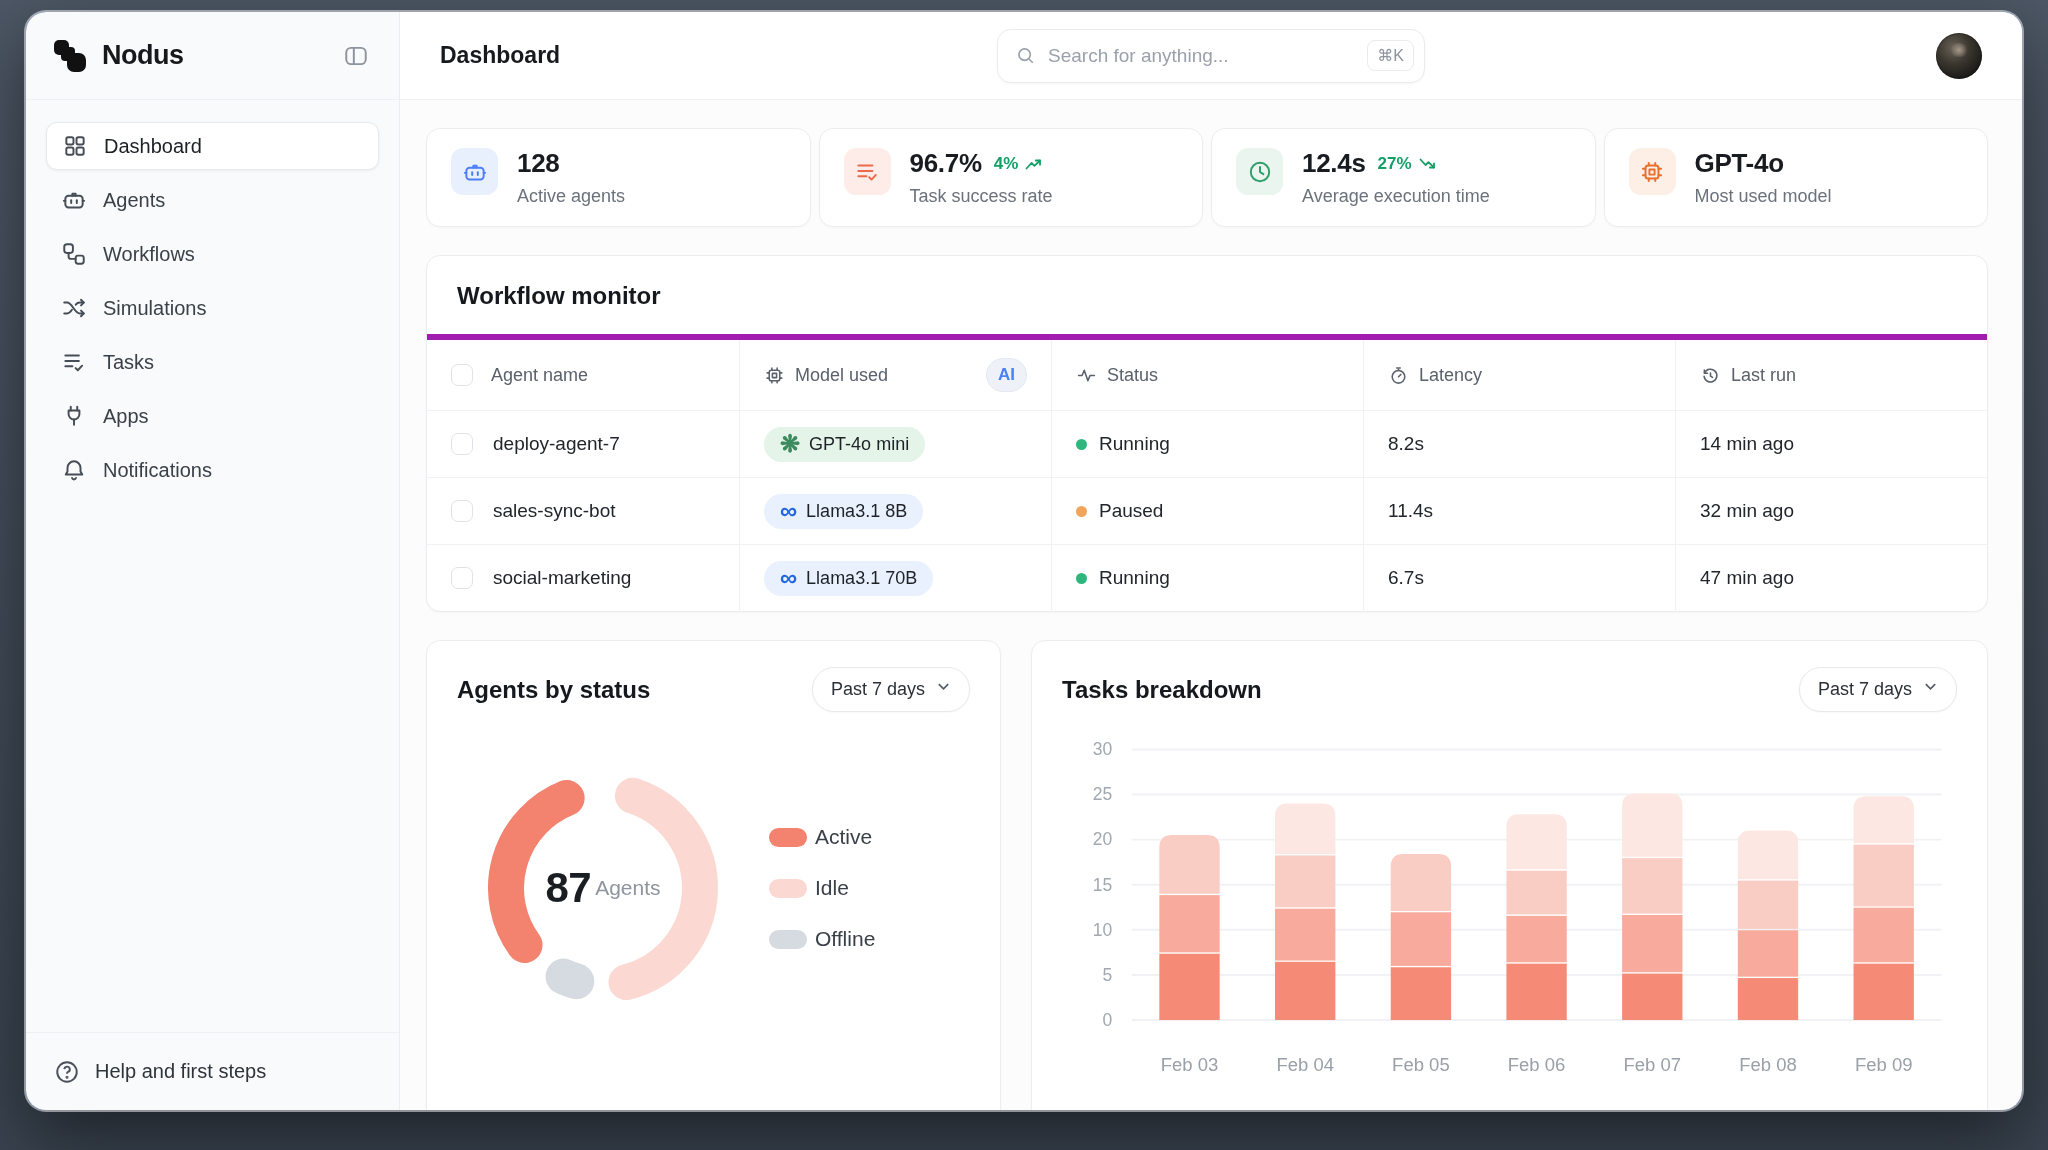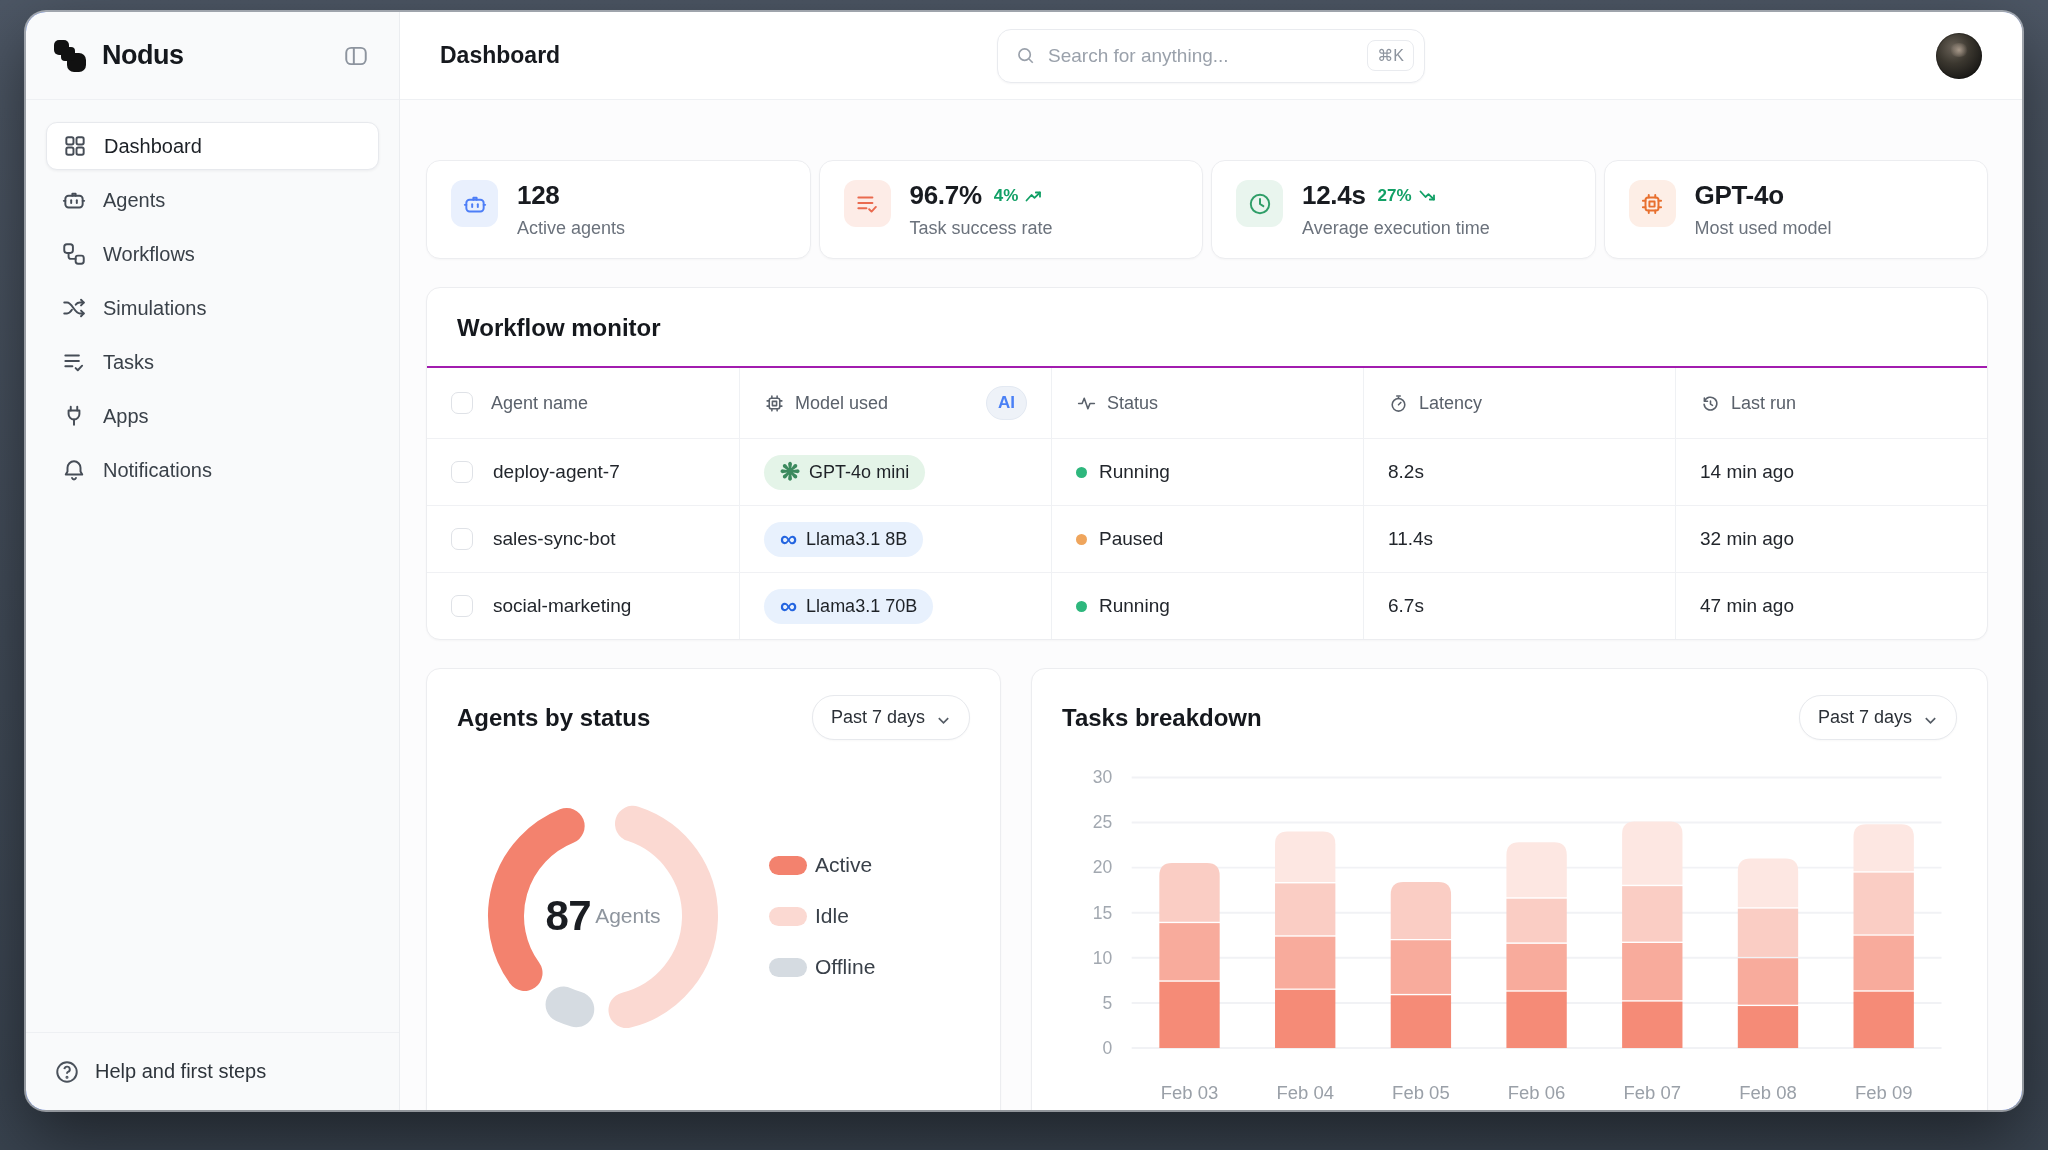--- a/index.html
+++ b/index.html
@@ -32,53 +32,53 @@
   .page-title { font-size:23px; font-weight:600; color:#16191e; }
   .search { position:absolute; left:50%; transform:translateX(-50%); width:428px; height:54px; border:1px solid #e9ebef; background:#fff; border-radius:14px; display:flex; align-items:center; gap:12px; padding:0 10px 0 17px; box-shadow:0 1px 2px rgba(16,24,40,.04); }
   .search .icon { width:21px; height:21px; color:#9aa1ab; display:flex; flex-shrink:0; }
   .search input { flex:1; border:none; outline:none; font-size:19px; color:#3a4048; background:transparent; font-family:inherit; }
   .search input::placeholder { color:#9aa1ab; }
   .kbd { border:1px solid #e9ebef; border-radius:8px; padding:5px 9px; font-size:16px; color:#8d949e; background:#fff; }
   .avatar { margin-left:auto; width:46px; height:46px; border-radius:50%; background:radial-gradient(circle at 38% 32%, #6a6258 0%, #3b372f 38%, #181715 78%); box-shadow:inset 0 0 0 1px rgba(0,0,0,.25); cursor:pointer; position:relative; overflow:hidden; }
   .avatar::after{ content:""; position:absolute; left:13px; top:10px; width:20px; height:14px; border-radius:50%; background:radial-gradient(circle,#a8998a 0%, rgba(90,80,70,0) 70%); }
   .content { flex:1; padding:28px 34px 0 26px; display:flex; flex-direction:column; gap:28px; overflow:hidden; }
   
-  .stats { display:grid; grid-template-columns:repeat(4,1fr); gap:8px; flex-shrink:0;margin-top:32px; }
+  .stats { display:grid; grid-template-columns:repeat(4,1fr); gap:8px; flex-shrink:0; }
   .stat-card { background:#fff; border:1px solid #ecedf0; border-radius:14px; padding:19px 24px; display:flex; gap:19px; box-shadow:0 1px 2px rgba(16,24,40,.03); }
   .stat-tile { width:47px; height:47px; border-radius:12px; display:flex; align-items:center; justify-content:center; flex-shrink:0; }
   .stat-tile .icon { width:26px; height:26px; display:flex; }
   .stat-value-row { display:flex; align-items:center; gap:12px; }
   .stat-value { font-size:26px; font-weight:700; color:#181b20; letter-spacing:-.3px; }
   .stat-delta { display:flex; align-items:center; gap:6px; font-size:17px; font-weight:600; color:#12a066; }
   .stat-delta .icon { width:19px; height:14px; display:flex; color:#12a066; }
   .stat-label { margin-top:7px; font-size:18px; color:#6b727c; }
   
   .card { background:#fff; border:1px solid #ecedf0; border-radius:14px; box-shadow:0 1px 2px rgba(16,24,40,.03); }
   .wf-title { padding:26px 30px 24px 30px; font-size:24px; font-weight:600; color:#15181d; }
-  .wf-table { border-top:2px solid #a21caf; }
+  .wf-table { border-top:6px solid #a21caf; }
   .wf-row { display:grid; grid-template-columns:repeat(5,1fr); }
   .wf-cell { padding:0 24px; display:flex; align-items:center; gap:12px; min-height:66px; }
   .wf-row > .wf-cell + .wf-cell { border-left:1px solid #eff1f4; }
   .wf-head .wf-cell { min-height:70px; font-size:18px; color:#5a616b; gap:10px; }
   .wf-head .icon { width:21px; height:21px; color:#5a616b; display:flex; }
   .wf-body .wf-row { border-top:1px solid #f0f1f4; }
   .wf-body .wf-cell { font-size:19px; color:#22262c; }
   .checkbox { width:22px; height:22px; border:1.5px solid #dfe2e7; border-radius:7px; background:#fff; cursor:pointer; flex-shrink:0; margin-right:8px; }
   .ai-pill { margin-left:auto; background:#eef2f8; border:1px solid #e3e9f2; color:#4a80f5; font-size:17px; font-weight:600; border-radius:999px; padding:6px 11px; cursor:pointer; }
   .model-pill { display:flex; align-items:center; gap:9px; border-radius:999px; padding:7px 16px; font-size:18px; font-weight:500; color:#1e2227; }
   .model-pill.green { background:#e4f4e8; }
   .model-pill.blue { background:#e8f1fd; }
   .logo-glyph { font-size:24px; line-height:0; font-weight:700; }
   .dot { width:11px; height:11px; border-radius:50%; flex-shrink:0; }
   
   .bottom { display:grid; grid-template-columns:575px 1fr; gap:30px; flex:1; }
   .bottom .card { height:520px; }
   .card-head { display:flex; align-items:center; justify-content:space-between; padding:26px 30px 10px 30px; }
   .card-title { font-size:24px; font-weight:600; color:#15181d; }
-  .range-btn { display:flex; align-items:flex-end; gap:11px; border:1px solid #e7e9ed; border-radius:22px; background:#fff; padding:11px 18px; font-size:18px; color:#2b3037; cursor:pointer; box-shadow:0 1px 2px rgba(16,24,40,.03); }
+  .range-btn { display:flex; align-items:flex-start; gap:11px; border:1px solid #e7e9ed; border-radius:22px; background:#fff; padding:11px 18px; font-size:18px; color:#2b3037; cursor:pointer; box-shadow:0 1px 2px rgba(16,24,40,.03); }
   .range-btn .icon { width:15px; height:15px; color:#555c65; display:flex; }
   .donut-area { display:flex; align-items:center; padding:46px 30px 0 56px; gap:46px; }
   .donut-wrap { position:relative; width:240px; height:240px; flex-shrink:0; }
   .donut-center { position:absolute; inset:0; display:flex; flex-direction:row; align-items:center; justify-content:center; gap:4px; }
   .donut-value { font-size:42px; font-weight:600; color:#1a1d22; letter-spacing:-.5px; }
   .donut-label { font-size:21px; color:#8e959e; }
   .legend { display:flex; flex-direction:column; gap:27px; }
   .legend-item { display:flex; align-items:center; gap:8px; }
   .legend-swatch { width:38px; height:19px; border-radius:10px; }
   .legend-label { font-size:21px; color:#394049; }

